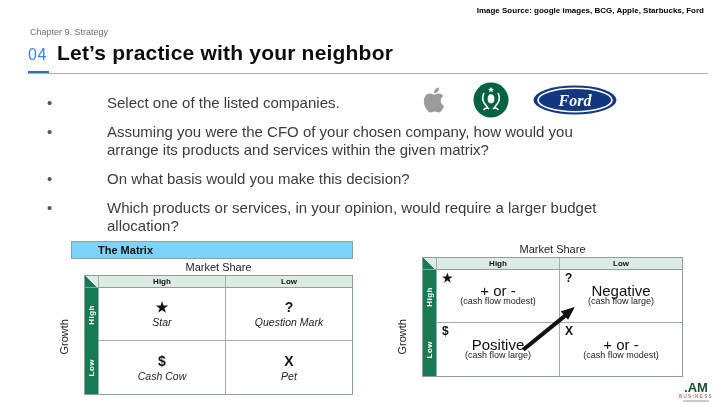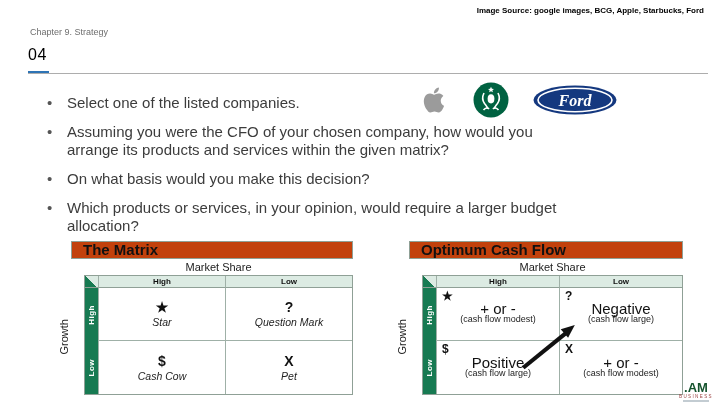--- a/index.html
+++ b/index.html
@@ -2,38 +2,38 @@
 <html><head>
 <meta charset="utf-8">
 <style>
   html,body { margin:0; padding:0; background:#fff; }
   .slide {
     position:relative; width:720px; height:405px; background:#fff; overflow:hidden;
     font-family:"Liberation Sans", sans-serif; color:#1a1a1a;
   }
   .source-note { position:absolute; top:6px; right:16px; font-size:8px; font-weight:bold; color:#000; }
   .chapter { position:absolute; left:30px; top:27px; font-size:9px; color:#6e6e6e; }
-  .slide-num { position:absolute; left:28px; top:46px; font-size:16px; color:#000000; letter-spacing:0.5px; }
+  .slide-num { position:absolute; left:28px; top:46px; font-size:16px; color:#3b82f6; letter-spacing:0.5px; }
   .title { position:absolute; left:57px; top:41px; margin:0; font-size:21px; font-weight:bold; color:#0d0d0d; letter-spacing:0.2px; }
   .rule { position:absolute; left:28px; top:73px; width:680px; height:1px; background:#adadad; }
   .rule-accent { position:absolute; left:28px; top:71px; width:21px; height:3px; background:#2E74B5; }
 
   .bullets { position:absolute; left:45px; top:94px; width:640px; }
   .bullet { display:flex; margin-bottom:11px; font-size:15px; line-height:18px; color:#3c3c3c; }
   .bullet .dot { flex:none; width:20px; padding-left:2px; color:#555; }
-  .bullet .txt { white-space:pre-line; width:600px; }
+  .bullet .txt { white-space:pre-line; width:600px;margin-left:40px; }
 
   .logos { position:absolute; left:419px; top:82px; display:flex; align-items:center; gap:24px; }
 
   
   .fig { position:absolute; top:241px; }
   #fig-left  { left:71px;  width:282px; }
   #fig-right { left:409px; width:274px; }
-  .fig-title { box-sizing:border-box; height:18px; line-height:16px; background:#c2410c;
-    border:1px solid #8fa096; font-weight:bold; font-size:15px; color:#111; padding-left:11px; }
+  .fig-title { box-sizing:border-box; height:18px; line-height:16px; background:#7dd3fc;
+    border:1px solid #8fa096; font-weight:bold; font-size:11px; color:#111; padding-left:26px; }
   .fig-xaxis { margin-left:13px; height:16px; line-height:16px; text-align:center; font-size:11px; color:#222; }
   .bcg { position:relative; margin-left:13px; box-sizing:border-box; display:grid;
     grid-template-columns:13px 1fr 1fr; grid-template-rows:12px 53px 53px;
     border:1px solid #8fa096; background:#f0abfc; }
   .bcg > div { box-sizing:border-box; }
   .corner { background:linear-gradient(45deg,#177A52 49%,#dcebe3 50%); border-bottom:1px solid #8fa096; }
   .hdr { background:#dcebe3; border-left:1px solid #9fb0a7; border-bottom:1px solid #8fa096;
     font-weight:bold; font-size:8px; color:#111; display:flex; align-items:center; justify-content:center; }
   .ybar { background:#177A52; color:#fff; display:flex; align-items:center; justify-content:center; }
   .ybar span { writing-mode:vertical-rl; transform:rotate(180deg); font-size:8px; font-weight:bold; letter-spacing:0.5px; }
@@ -56,20 +56,21 @@
   .am-bar  { height:2px; width:26px; margin:1px auto 0; background:#c3ccd2; }
 </style>
 </head>
 <body>
 
 <div class="slide">
 
   <div class="source-note">Image Source: google images, BCG, Apple, Starbucks, Ford</div>
   <div class="chapter">Chapter 9. Strategy</div>
   <div class="slide-num">04</div>
+  <h1 class="title">Let’s practice with your neighbor</h1>
   <div class="rule-accent"></div>
   <div class="rule"></div>
 
   <div class="logos">
     <span>
       <svg width="30" height="36" viewBox="0 0 24 24">
         <path fill="#9B9B9B" d="M18.71 19.5c-.83 1.24-1.71 2.45-3.05 2.47-1.34.03-1.77-.79-3.29-.79-1.53 0-2 .77-3.27.82-1.31.05-2.3-1.32-3.14-2.53C4.25 17 2.94 12.45 4.7 9.39c.87-1.52 2.43-2.48 4.12-2.51 1.28-.02 2.5.87 3.29.87.78 0 2.26-1.07 3.81-.91.65.03 2.47.26 3.64 1.98-.09.06-2.17 1.28-2.15 3.81.03 3.02 2.65 4.03 2.68 4.04-.03.07-.42 1.44-1.38 2.83M13 3.5c.73-.83 1.94-1.46 2.94-1.5.13 1.17-.34 2.35-1.04 3.19-.69.85-1.83 1.51-2.95 1.42-.15-1.15.41-2.35 1.05-3.11z"></path>
       </svg>
     </span>
     <span>
@@ -140,21 +141,20 @@
         <div class="lbl">Cash Cow</div>
       </div>
       <div class="cell">
         <div class="sym">X</div>
         <div class="lbl">Pet</div>
       </div>
     </div>
   </div>
 
   <div class="fig" id="fig-right">
-    <div class="fig-title">Optimum Cash Flow</div>
     <div class="fig-xaxis">Market Share</div>
     <div class="fig-yaxis">
       <span>Growth</span>
     </div>
     <div class="bcg">
       <div class="corner"></div>
       <div class="hdr">High</div>
       <div class="hdr">Low</div>
       <div class="ybar">
           <span>High</span>

